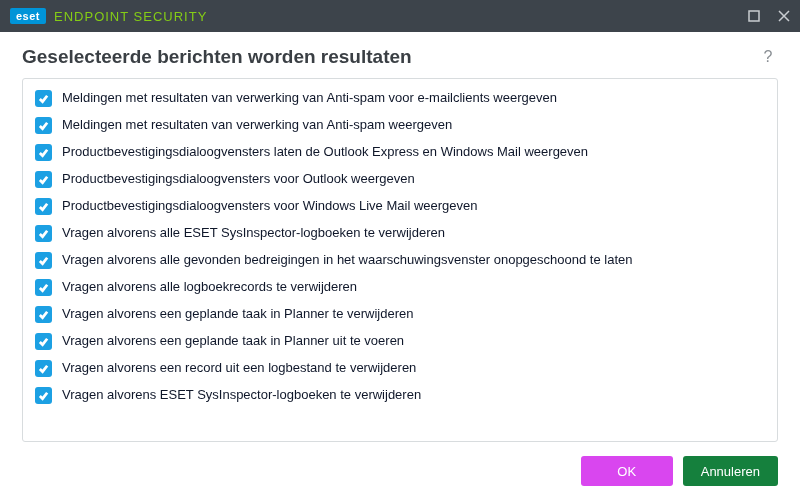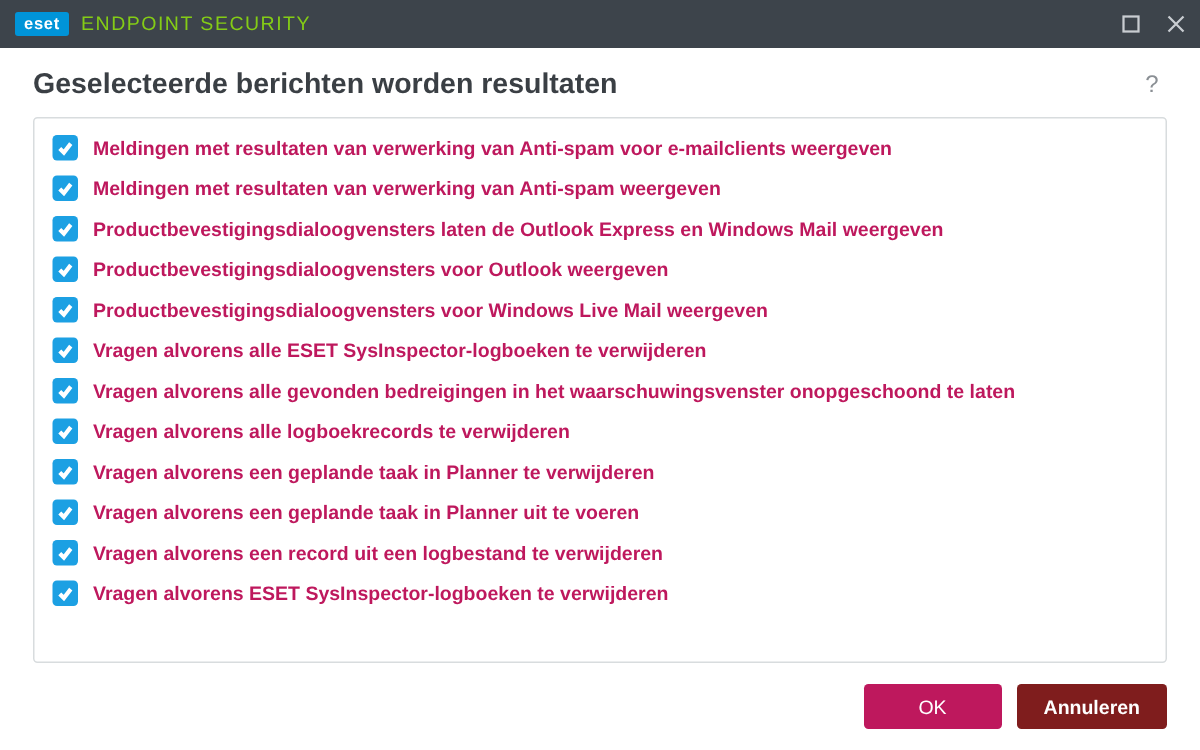--- a/index.html
+++ b/index.html
@@ -10,21 +10,21 @@
     height: 32px;
     background: #3d444b;
     display: flex;
     align-items: center;
     padding: 0 8px 0 10px;
     color: #d5d9dc;
     flex-shrink: 0;
   }
   .brand {
     display: flex;
-    align-items: flex-start;
+    align-items: center;
     gap: 8px;
   }
   .brand-badge {
     background: #0094d8;
     color: #fff;
     font-weight: 700;
     font-size: 11px;
     padding: 2px 6px;
     border-radius: 2px;
     letter-spacing: 0.5px;
@@ -79,26 +79,24 @@
     inset: 0;
     overflow-y: auto;
     padding: 6px 8px 6px 8px;
   }
   .list-scroll::-webkit-scrollbar { width: 14px; }
   .list-scroll::-webkit-scrollbar-track { background: #f2f4f5; border-left: 1px solid #e3e6e8; }
   .list-scroll::-webkit-scrollbar-thumb { background: #cfd3d6; border: 3px solid #f2f4f5; border-radius: 7px; }
 
   .row {
     display: flex;
-    align-items: center;
     gap: 10px;
     padding: 5px 4px;
     font-size: 13px;
-    color: #be185d;
-    font-weight: bold;
+    color: #0f172a;
   }
   .checkbox {
     width: 17px; height: 17px;
     background: #1ca0e3;
     border-radius: 3px;
     display: flex; align-items: center; justify-content: center;
     flex-shrink: 0;
     cursor: pointer;
   }
   .checkbox svg { width: 11px; height: 11px; stroke: #fff; stroke-width: 3; fill: none; }
@@ -113,22 +111,22 @@
   .btn {
     min-width: 92px;
     height: 30px;
     border: none;
     border-radius: 3px;
     font-size: 13px;
     cursor: pointer;
     padding: 0 18px;
     color: #fff;
   }
-  .btn-primary { background: #be185d; }
-  .btn-secondary { background: #7f1d1d; font-weight: bold; }
+  .btn-primary { background: #d946ef; }
+  .btn-secondary { background: #15803d; }
 </style>
 </head>
 <body>
 
 <div class="titlebar">
   <div class="brand">
     <span class="brand-badge">eset</span>
     <span class="brand-text">ENDPOINT SECURITY</span>
   </div>
   <div class="titlebar-spacer"></div>

